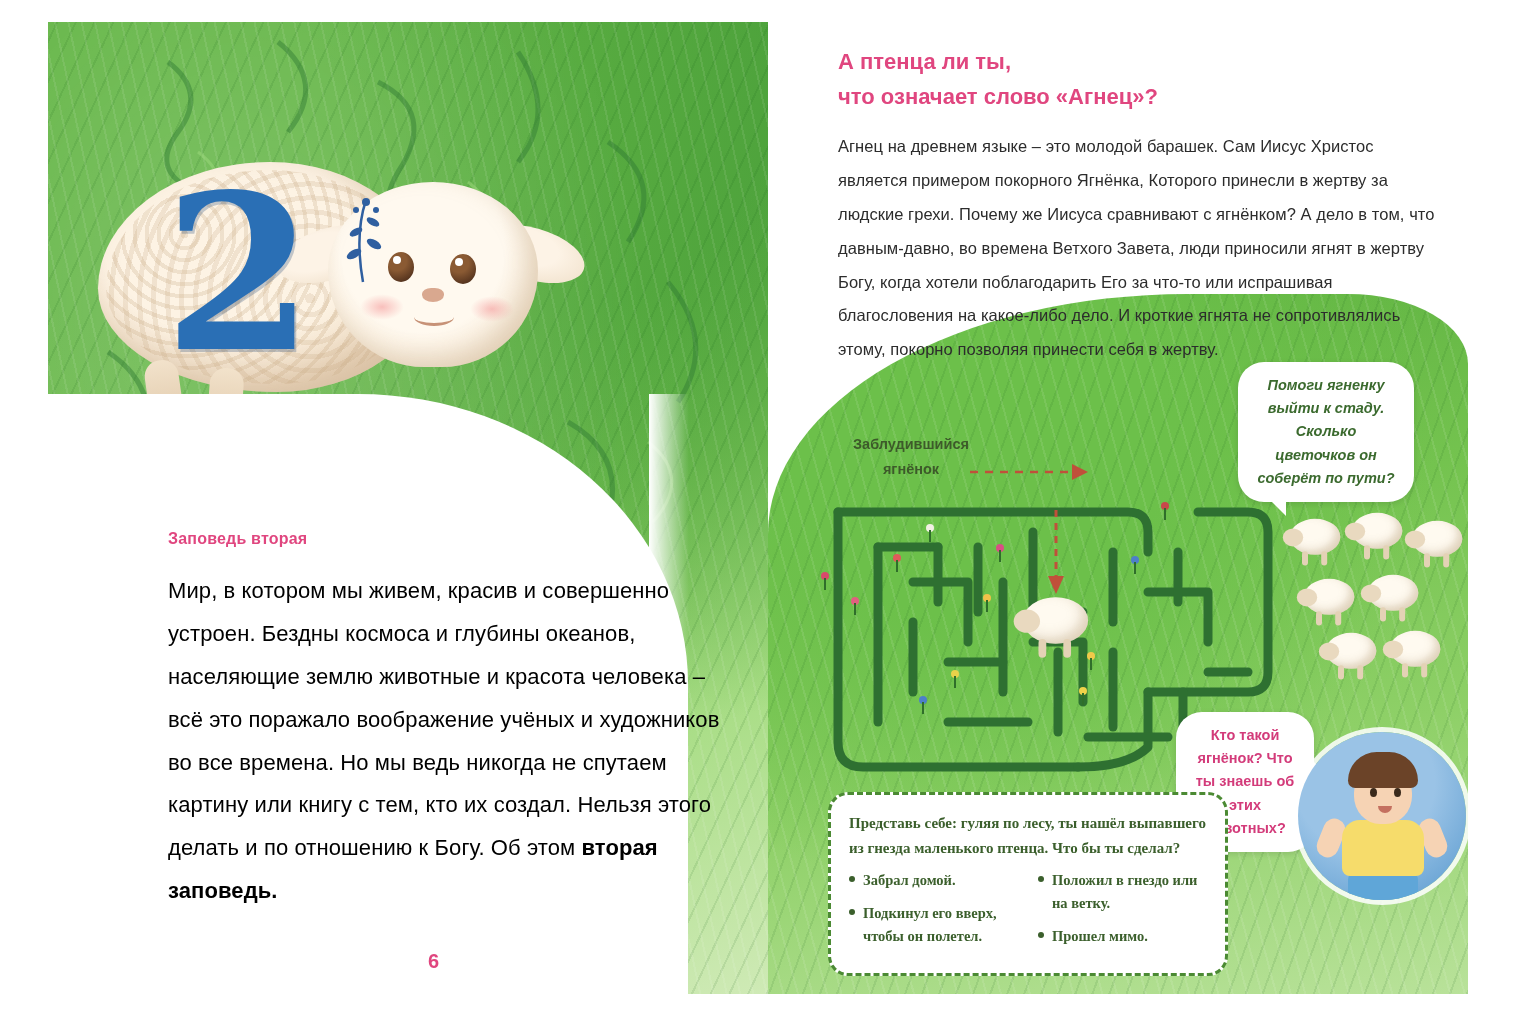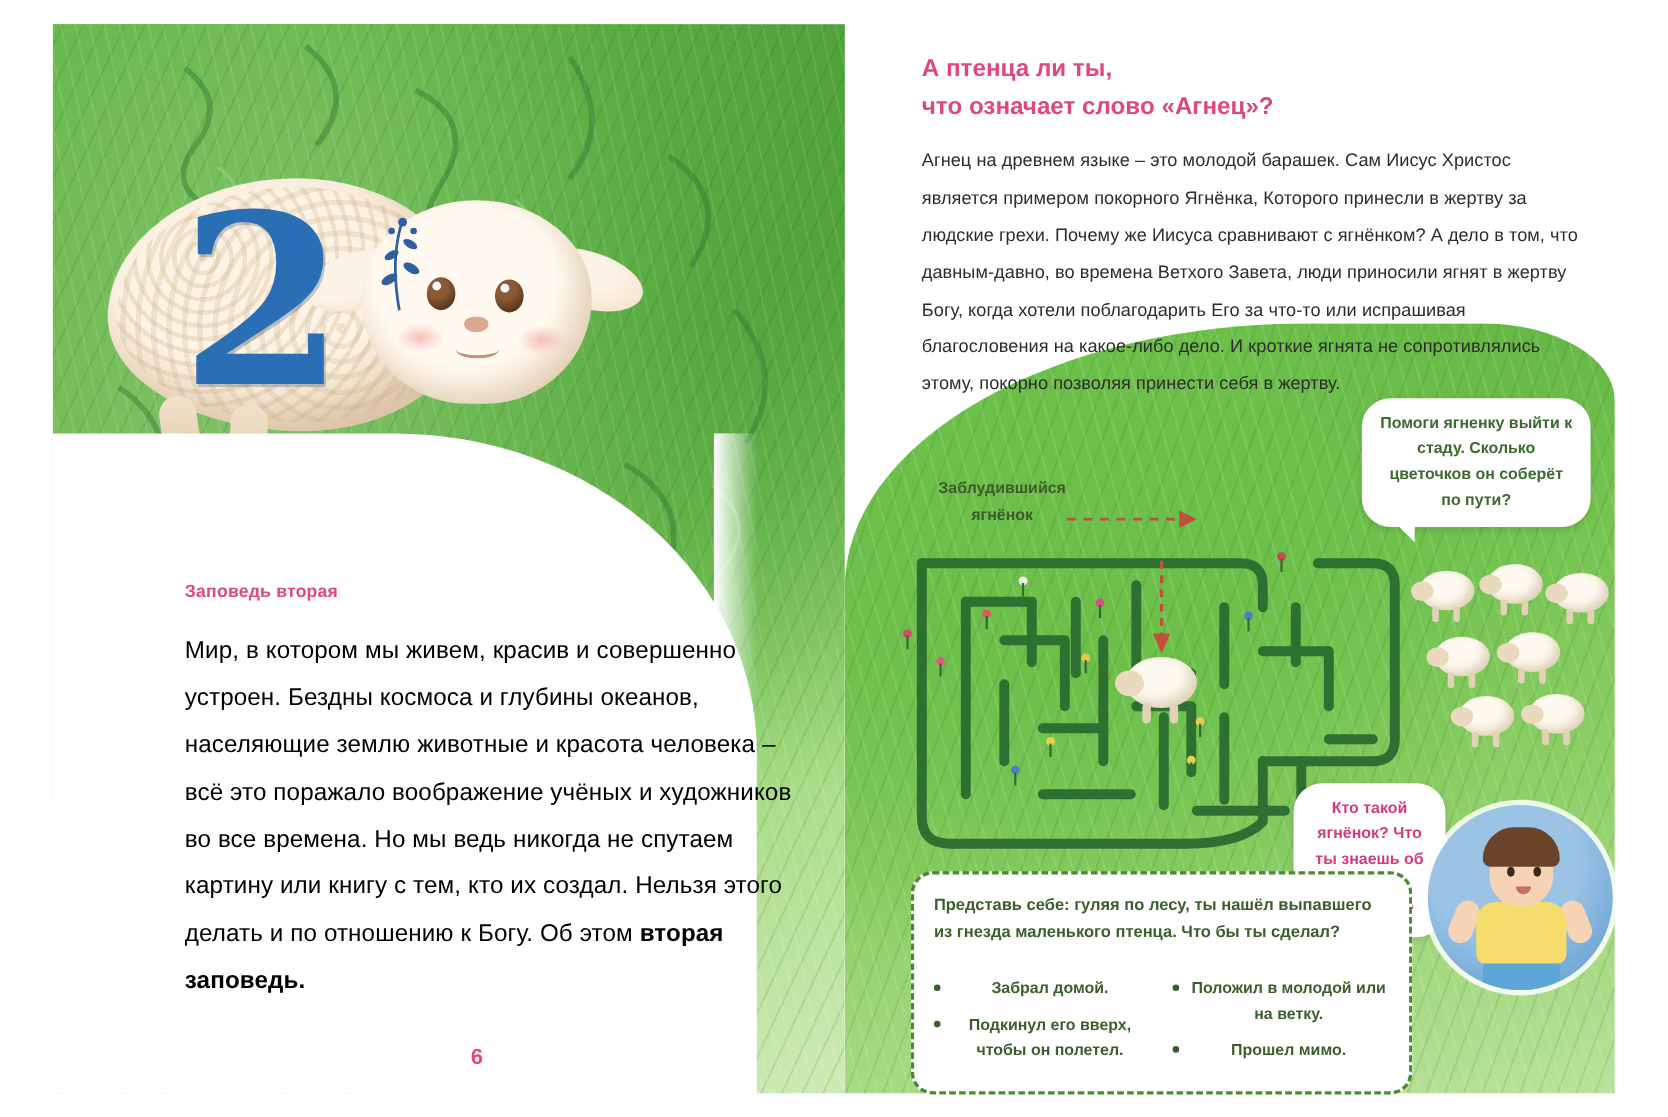--- a/index.html
+++ b/index.html
@@ -159,21 +159,21 @@
   }
   .arrow-dash { position:absolute; left:200px; top:430px; }
 
   
   .bubble {
     position:absolute; background:#ffffff; border-radius:26px;
     padding:12px 16px; color:#3b6a2e; font-weight:700; font-size:14.5px;
     line-height:1.6; text-align:center; box-shadow:0 2px 6px rgba(0,0,0,.12);
   }
   .bubble.pink { color:#d33b7a; }
-  .bubble-1 { left:470px; top:340px; width:208px; }
+  .bubble-1 { left:470px; top:340px; width:176px;font-style:italic; }
   .bubble-2 { left:408px; top:690px; width:138px; }
   .bubble-1::after, .bubble-2::after {
     content:""; position:absolute; width:0; height:0;
   }
   .bubble-1::after {
     left:28px; bottom:-14px;
     border:10px solid transparent; border-top-color:#fff; border-right-color:#fff;
   }
   .bubble-2::after {
     right:-12px; top:44px;
@@ -208,27 +208,28 @@
   .boy-eye { position:absolute; width:7px; height:9px; border-radius:50%; background:#3b2a1c; top:56px; }
   .boy-eye.l{ left:72px;} .boy-eye.r{ left:96px;}
   .boy-mouth { position:absolute; left:80px; top:74px; width:14px; height:7px; border-radius:0 0 14px 14px; background:#c4705f; }
   .boy-body { position:absolute; left:44px; top:88px; width:82px; height:56px; border-radius:18px 18px 8px 8px; background:#f6dc6b; }
   .boy-arm { position:absolute; width:22px; height:40px; border-radius:12px; background:#f6d3b4; top:86px; }
   .boy-arm.l{ left:22px; transform:rotate(22deg);} .boy-arm.r{ left:124px; transform:rotate(-22deg);}
   .boy-shorts { position:absolute; left:50px; top:140px; width:70px; height:30px; border-radius:8px; background:#5fa6d8; }
 
   
   .quiz {
-    position:absolute; left:60px; top:770px; width:456px; min-height:170px;
+    position:absolute; left:60px; top:770px; width:400px; min-height:170px;
     background:#ffffff; border:3px dashed #4b8a33; border-radius:20px;
     padding:16px 18px 14px 18px;
     color:#34562a;
+    font-family:Liberation Serif, serif;
   }
   .quiz-lead { font-size:15px; line-height:1.65; font-weight:700; color:#3b5f2c; }
-  .quiz-cols { display:flex; gap:20px; margin-top:27px;text-align:center; }
+  .quiz-cols { display:flex; gap:20px; margin-top:8px; }
   .quiz-col { flex:1; }
   .quiz-item {
     position:relative; padding-left:14px; font-size:14.5px; line-height:1.62;
     margin-bottom:10px; font-weight:700; color:#3b5f2c;
   }
   .quiz-item::before{
     content:""; position:absolute; left:0; top:7px; width:6px; height:6px; border-radius:50%;
     background:#3b5f2c;
   }
   
@@ -473,20 +474,20 @@
     </div>
 
     <div class="quiz">
       <div class="quiz-lead">Представь себе: гуляя по лесу, ты нашёл выпавшего из гнезда маленького птенца. Что бы ты сделал?</div>
       <div class="quiz-cols">
         <div class="quiz-col">
           <div class="quiz-item">Забрал домой.</div>
           <div class="quiz-item">Подкинул его вверх, чтобы он полетел.</div>
         </div>
         <div class="quiz-col">
-          <div class="quiz-item">Положил в молодой или на ветку.</div>
+          <div class="quiz-item">Положил в гнездо или на ветку.</div>
           <div class="quiz-item">Прошел мимо.</div>
         </div>
       </div>
     </div>
 
   </div>
 </div>
 
 </body></html>

